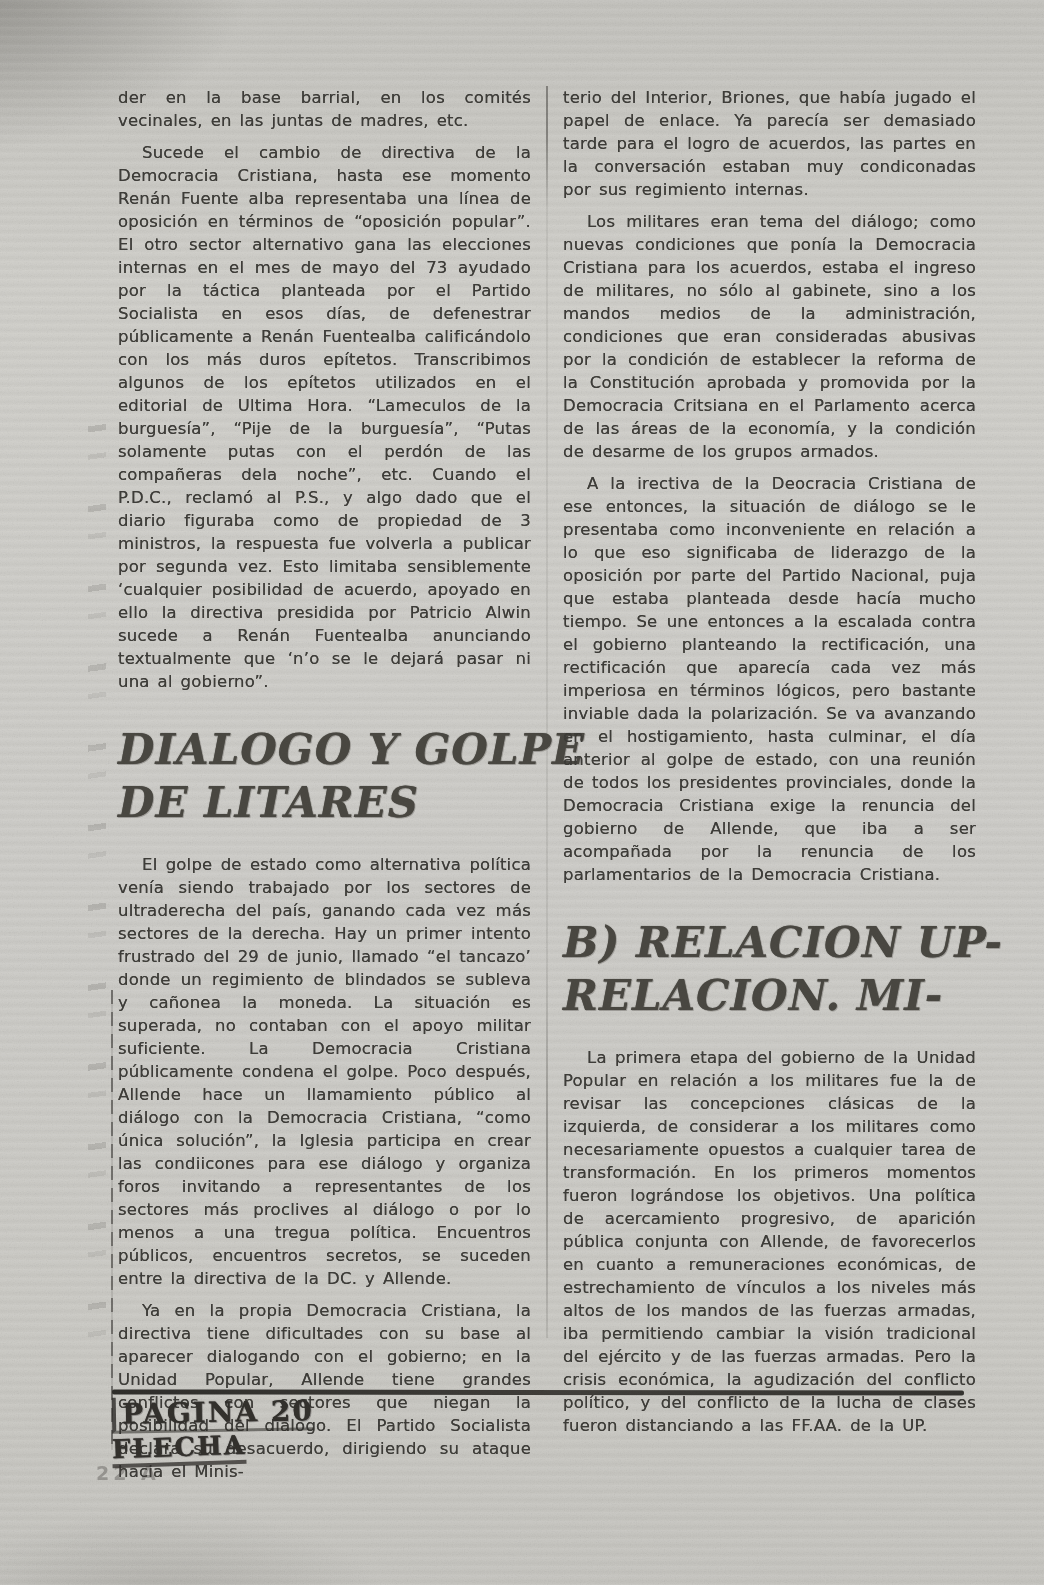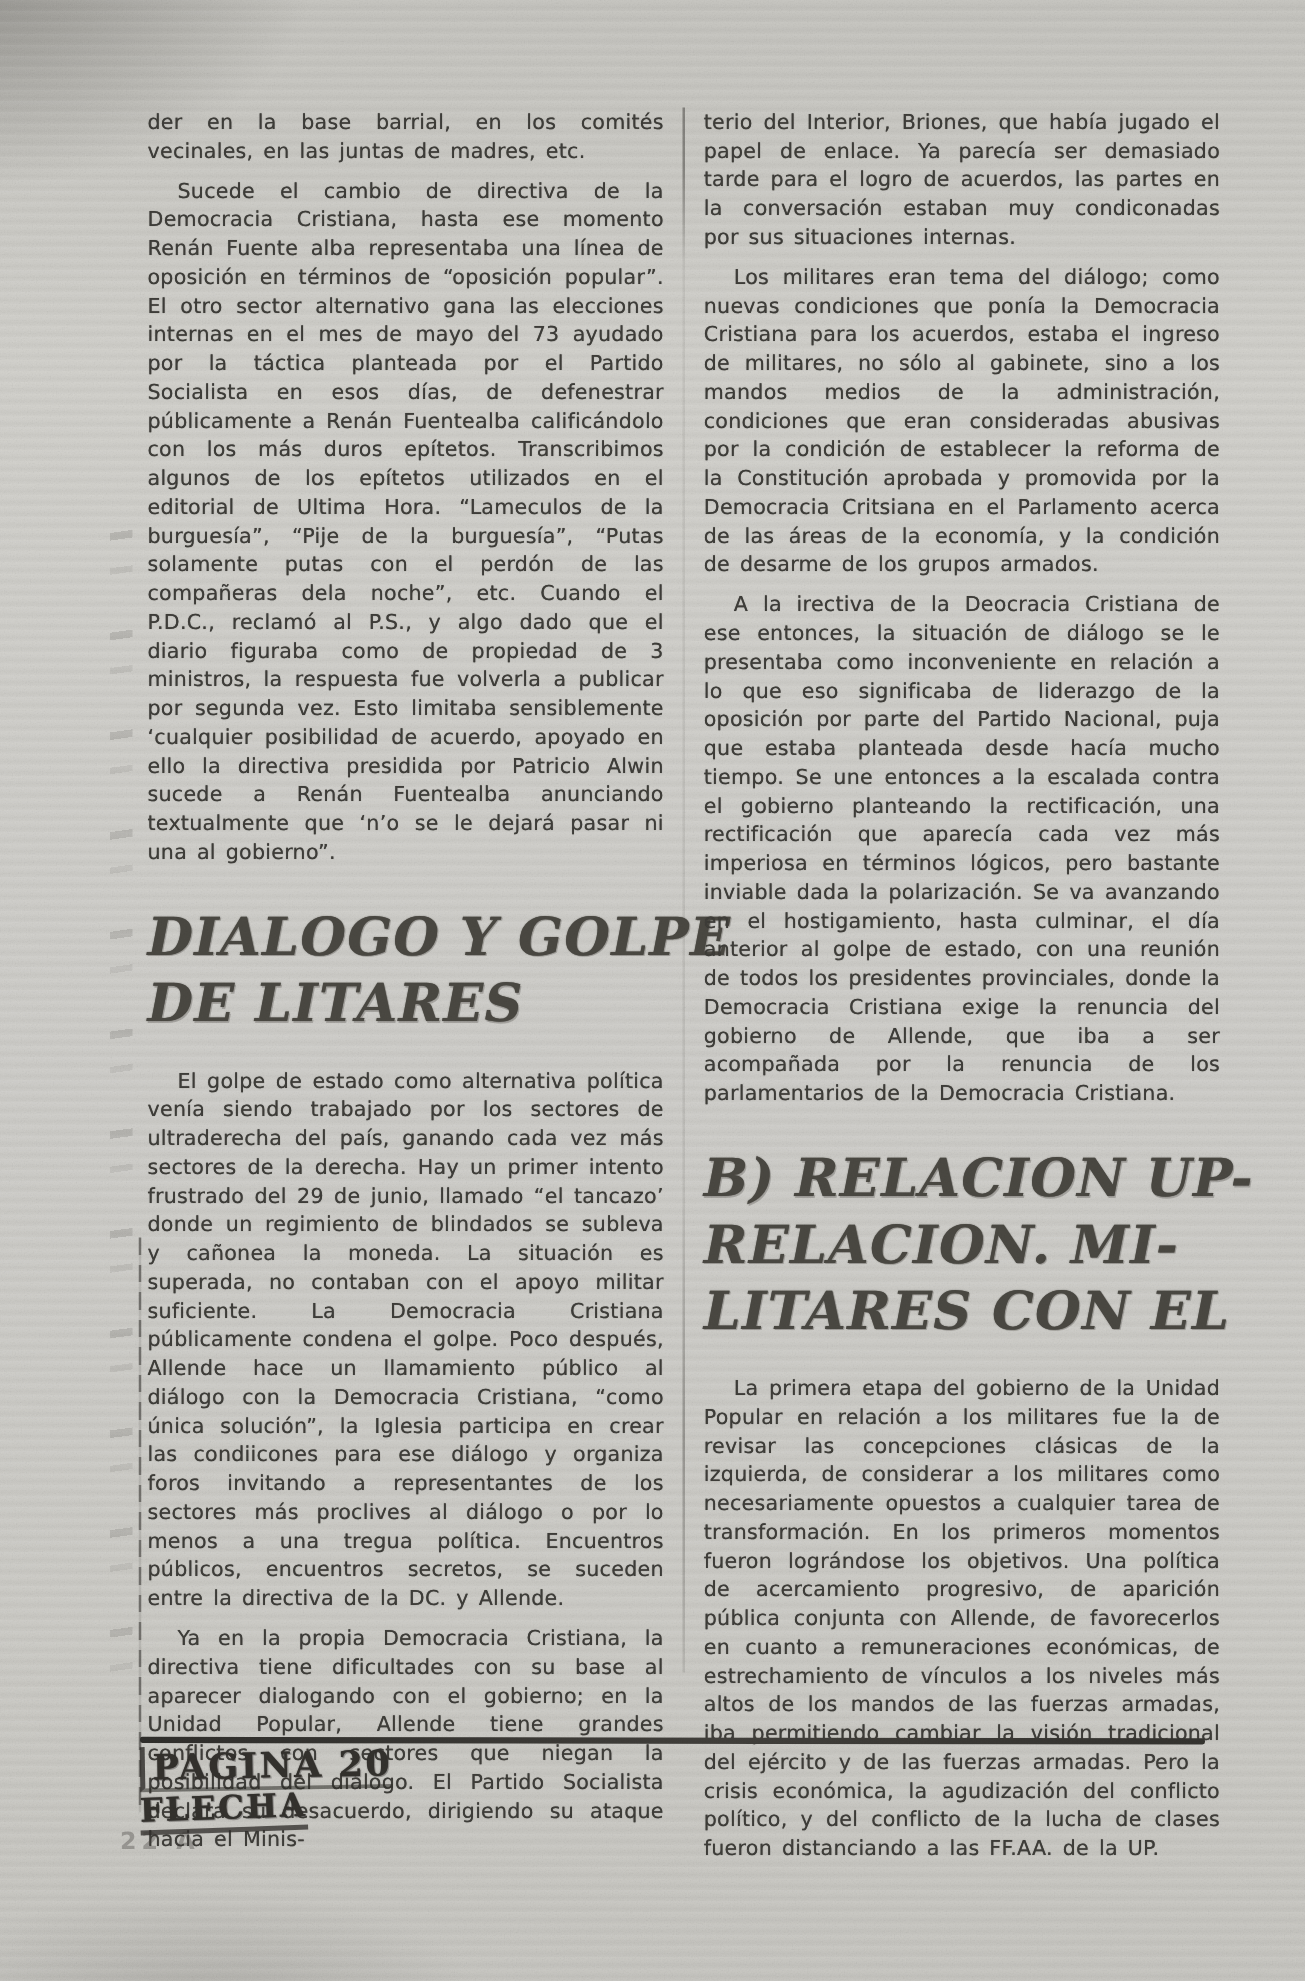--- a/index.html
+++ b/index.html
@@ -114,27 +114,26 @@
       <p class="ind">Sucede el cambio de directiva de la Democracia Cristiana, hasta ese momento Renán Fuente alba representaba una línea de oposición en términos de “oposición popular”. El otro sector alternativo gana las elecciones internas en el mes de mayo del 73 ayudado por la táctica planteada por el Partido Socialista en esos días, de defenestrar públicamente a Renán Fuentealba calificándolo con los más duros epítetos. Transcribimos algunos de los epítetos utilizados en el editorial de Ultima Hora. “Lameculos de la burguesía”, “Pije de la burguesía”, “Putas solamente putas con el perdón de las compañeras dela noche”, etc. Cuando el P.D.C., reclamó al P.S., y algo dado que el diario figuraba como de propiedad de 3 ministros, la respuesta fue volverla a publicar por segunda vez. Esto limitaba sensiblemente ‘cualquier posibilidad de acuerdo, apoyado en ello la directiva presidida por Patricio Alwin sucede a Renán Fuentealba anunciando textualmente que ‘n’o se le dejará pasar ni una al gobierno”.</p>
       <h2 class="headline">
         <span class="hl-line">DIALOGO Y GOLPE</span>
         <span class="hl-line">DE LITARES</span>
       </h2>
       <p class="ind">El golpe de estado como alternativa política venía siendo trabajado por los sectores de ultraderecha del país, ganando cada vez más sectores de la derecha. Hay un primer intento frustrado del 29 de junio, llamado “el tancazo’ donde un regimiento de blindados se subleva y cañonea la moneda. La situación es superada, no contaban con el apoyo militar suficiente. La Democracia Cristiana públicamente condena el golpe. Poco después, Allende hace un llamamiento público al diálogo con la Democracia Cristiana, “como única solución”, la Iglesia participa en crear las condiicones para ese diálogo y organiza foros invitando a representantes de los sectores más proclives al diálogo o por lo menos a una tregua política. Encuentros públicos, encuentros secretos, se suceden entre la directiva de la DC. y Allende.</p>
       <p class="ind">Ya en la propia Democracia Cristiana, la directiva tiene dificultades con su base al aparecer dialogando con el gobierno; en la Unidad Popular, Allende tiene grandes conflictos con sectores que niegan la posibilidad del diálogo. El Partido Socialista declara su desacuerdo, dirigiendo su ataque hacia el Minis-</p>
     </div>
 
     <div class="col">
-      <p>terio del Interior, Briones, que había jugado el papel de enlace. Ya parecía ser demasiado tarde para el logro de acuerdos, las partes en la conversación estaban muy condiconadas por sus situaciones internas.</p>
+      <p>terio del Interior, Briones, que había jugado el papel de enlace. Ya parecía ser demasiado tarde para el logro de acuerdos, las partes en la conversación estaban muy condiconadas por sus regimiento internas.</p>
       <p class="ind">Los militares eran tema del diálogo; como nuevas condiciones que ponía la Democracia Cristiana para los acuerdos, estaba el ingreso de militares, no sólo al gabinete, sino a los mandos medios de la administración, condiciones que eran consideradas abusivas por la condición de establecer la reforma de la Constitución aprobada y promovida por la Democracia Critsiana en el Parlamento acerca de las áreas de la economía, y la condición de desarme de los grupos armados.</p>
       <p class="ind">A la irectiva de la Deocracia Cristiana de ese entonces, la situación de diálogo se le presentaba como inconveniente en relación a lo que eso significaba de liderazgo de la oposición por parte del Partido Nacional, puja que estaba planteada desde hacía mucho tiempo. Se une entonces a la escalada contra el gobierno planteando la rectificación, una rectificación que aparecía cada vez más imperiosa en términos lógicos, pero bastante inviable dada la polarización. Se va avanzando en el hostigamiento, hasta culminar, el día anterior al golpe de estado, con una reunión de todos los presidentes provinciales, donde la Democracia Cristiana exige la renuncia del gobierno de Allende, que iba a ser acompañada por la renuncia de los parlamentarios de la Democracia Cristiana.</p>
       <h2 class="headline">
         <span class="hl-line">B) RELACION UP-</span>
         <span class="hl-line">RELACION. MI-</span>
-        <span class="hl-line">LITARES CON EL</span>
       </h2>
       <p class="ind">La primera etapa del gobierno de la Unidad Popular en relación a los militares fue la de revisar las concepciones clásicas de la izquierda, de considerar a los militares como necesariamente opuestos a cualquier tarea de transformación. En los primeros momentos fueron lográndose los objetivos. Una política de acercamiento progresivo, de aparición pública conjunta con Allende, de favorecerlos en cuanto a remuneraciones económicas, de estrechamiento de vínculos a los niveles más altos de los mandos de las fuerzas armadas, iba permitiendo cambiar la visión tradicional del ejército y de las fuerzas armadas. Pero la crisis económica, la agudización del conflicto político, y del conflicto de la lucha de clases fueron distanciando a las FF.AA. de la UP.</p>
     </div>
   </div>
 
   <div class="footer">
     <div class="footer-rule"></div>
     <div class="footer-row">
       <span class="stamp pagina">PAGINA 20</span>
       <span class="stamp flecha">FLECHA</span>

